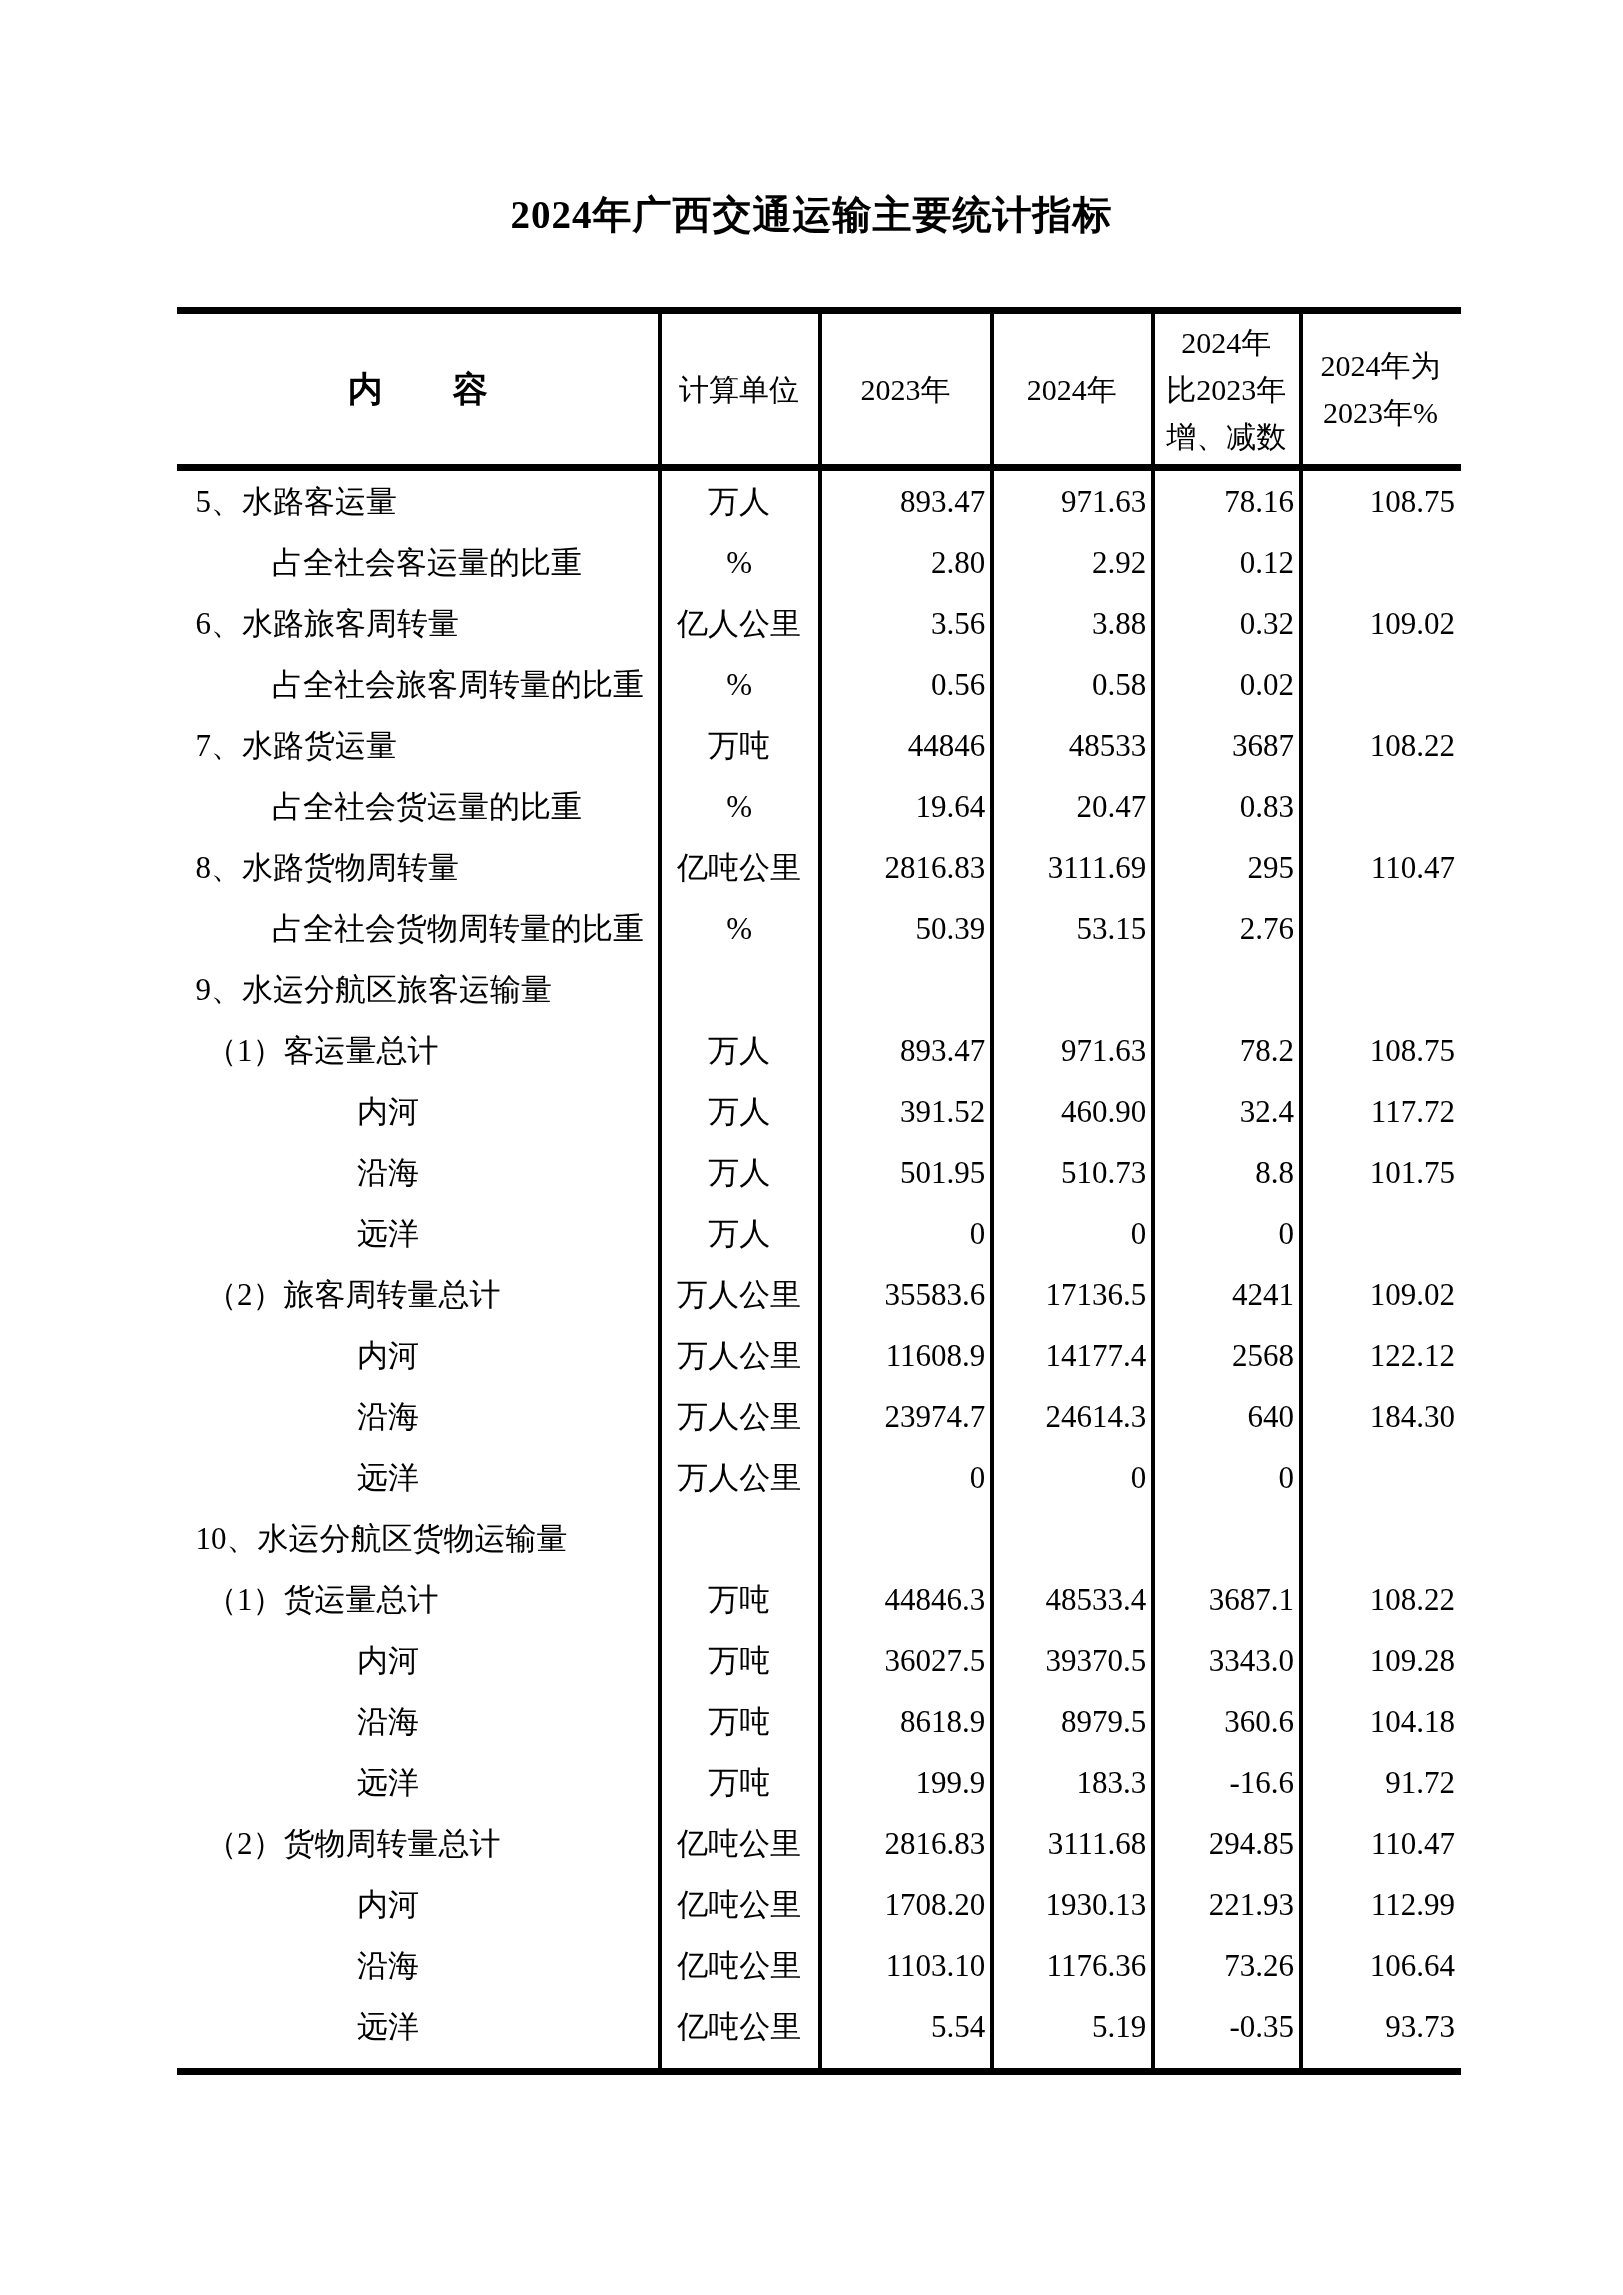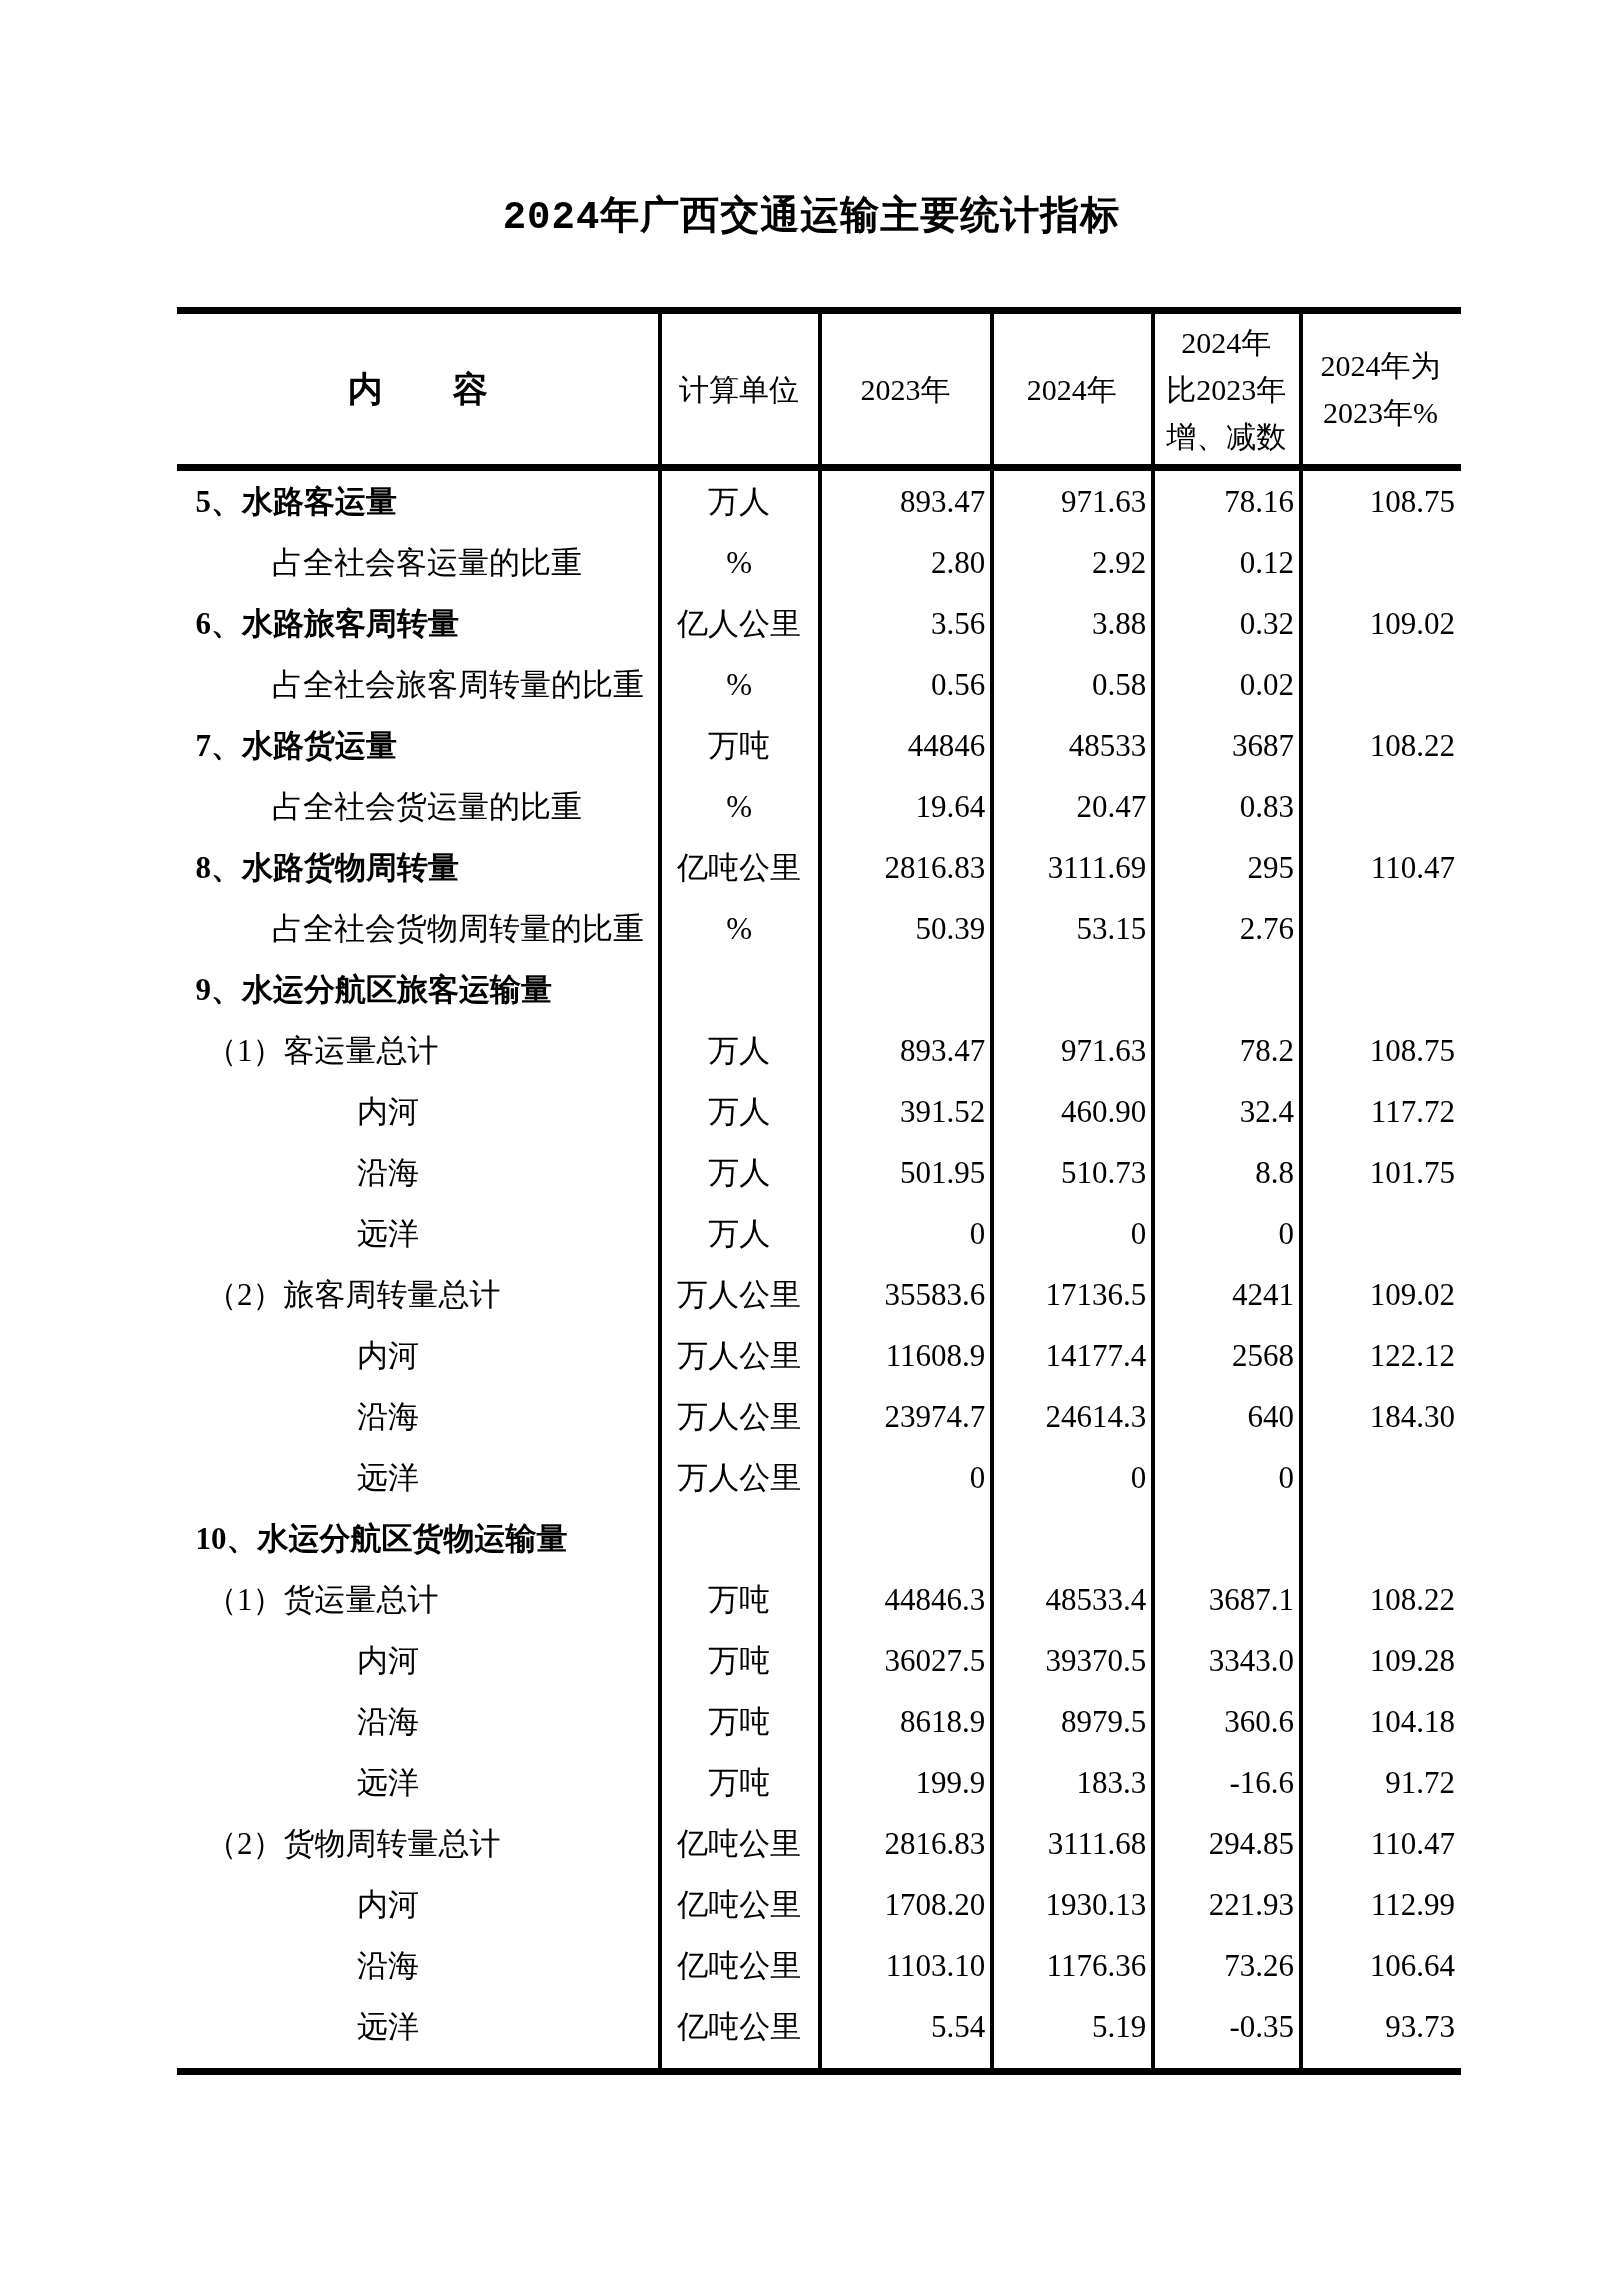--- a/index.html
+++ b/index.html
@@ -19,21 +19,20 @@
   .doc-title {
     position: absolute;
     top: 188px;
     left: 0;
     width: 100%;
     text-align: center;
     font-size: 39px;
     font-weight: 700;
     letter-spacing: 1px;
     margin: 0;
-    font-family: Liberation Mono, monospace;
   }
   .stat-table {
     position: absolute;
     left: 177px;
     top: 307px;
     width: 1284px;
     height: 1768px;
   }
   .hline {
     position: absolute;
@@ -96,21 +95,21 @@
     font-size: 31px;
   }
   .c1 { width: 482px; }
   .c2 { width: 161px; }
   .c3 { width: 172px; }
   .c4 { width: 161px; }
   .c5 { width: 148px; }
   .c6 { width: 161px; }
 
   .trow .label { text-align: left; white-space: nowrap; box-sizing: border-box; }
-  .trow .label.section { padding-left: 18.4px; font-weight: 700; }
+  .trow .label.section { padding-left: 18.4px; font-weight: 400; }
   .trow .label.sub     { padding-left: 95px; }
   .trow .label.group   { padding-left: 29px; }
   .trow .label.leaf    { padding-left: 180px; }
 
   .trow .unit { text-align: center; }
   .trow .num  { text-align: right; padding-right: 6.1px; box-sizing: border-box; font-variant-numeric: tabular-nums; }
 </style>
 </head>
 <body>
 

